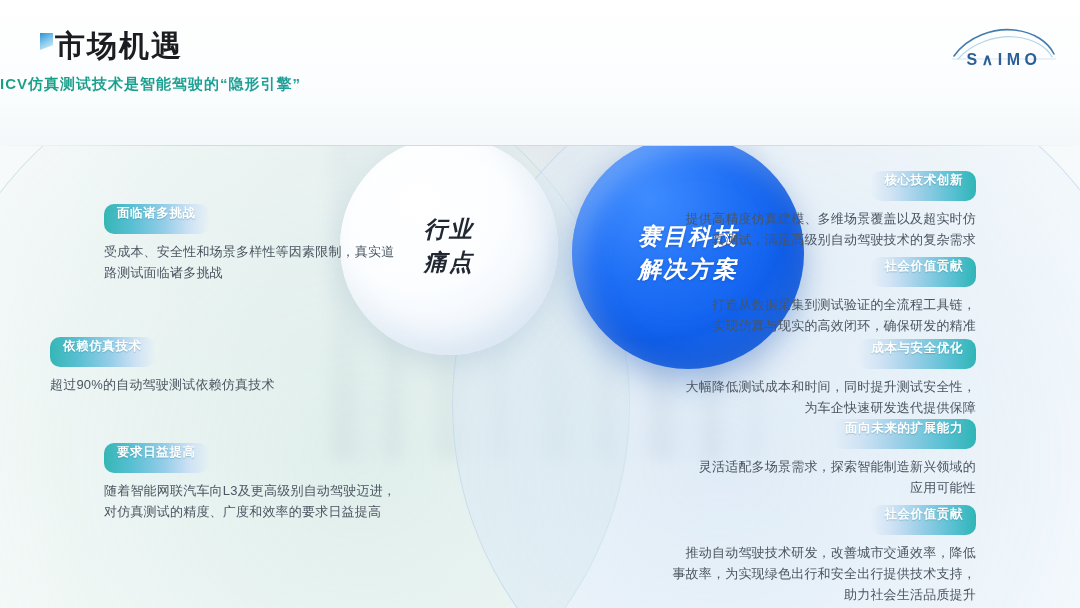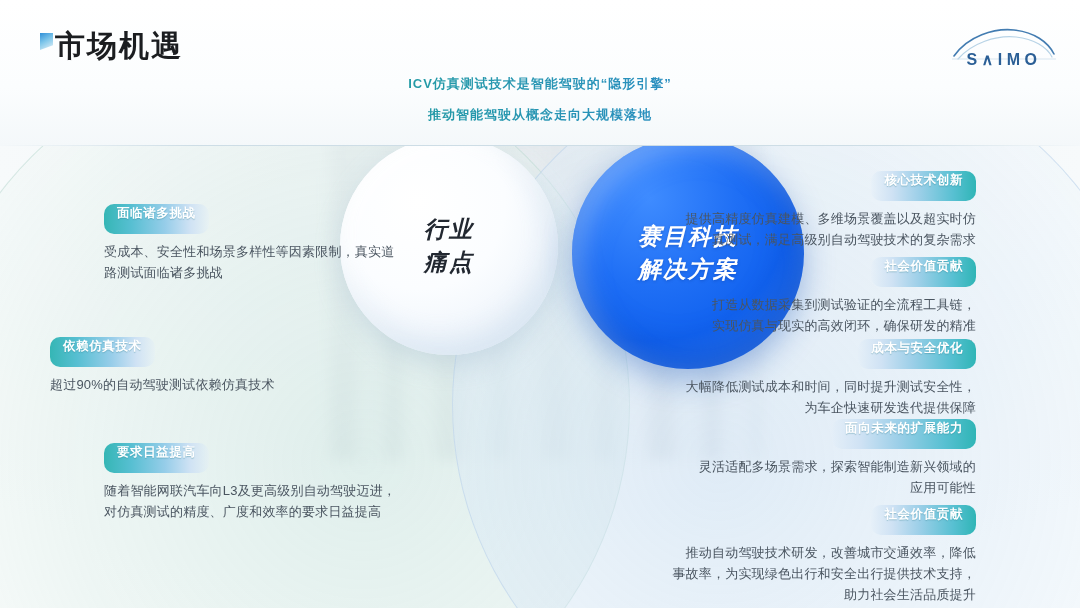--- a/index.html
+++ b/index.html
@@ -28,22 +28,22 @@
     width:13px;height:17px;margin-top:5px;margin-right:2px;
     background:linear-gradient(150deg,#2f8fd8 0%,#7ec6ea 45%,#e9f3f8 100%);
     clip-path:polygon(0 0,100% 0,100% 72%,0 100%);
   }
   .page-title{
     font-size:30px;font-weight:bold;color:#1b1d20;letter-spacing:2px;
     line-height:36px;
   }
 
   .headline{
-    position:absolute;left:0;top:68px;width:1080px;text-align:center;
-    font-size:13px;font-weight:bold;line-height:31px;letter-spacing:1px;
+    position:absolute;left:0;top:68px;width:1080px;text-align:left;
+    font-size:15px;font-weight:bold;line-height:31px;letter-spacing:1px;
     background:linear-gradient(90deg,#16a085 0%,#1f9f9a 28%,#2b8fc0 62%,#2a6fc4 100%);
     -webkit-background-clip:text;background-clip:text;color:transparent;
     -webkit-text-fill-color:transparent;
   }
   .headline-l2{display:block;}
 
   .logo{position:absolute;right:20px;top:26px;width:112px;height:46px;}
 
   
   .canvas{
@@ -143,21 +143,20 @@
 
   <div class="header">
 
     <div class="page-title-wrap">
       <div class="title-flag"></div>
       <div class="page-title">市场机遇</div>
     </div>
 
     <div class="headline">
       <span class="headline-l2">ICV仿真测试技术是智能驾驶的“隐形引擎”</span>
-      <span class="headline-l2">推动智能驾驶从概念走向大规模落地</span>
     </div>
 
     <svg class="logo" viewBox="0 0 112 46">
       <path d="M6 30 C20 10, 46 2, 66 4 C86 6, 100 16, 106 28" fill="none" stroke="#2f6ea8" stroke-width="1.6" stroke-linecap="round" opacity=".9"></path>
       <path d="M10 33 C24 17, 48 9, 68 11 C86 13, 99 21, 104 31" fill="none" stroke="#9fc4dd" stroke-width="1.2" stroke-linecap="round" opacity=".75"></path>
       <path d="M4 33 L108 33" fill="none" stroke="#cfe0ec" stroke-width="1" opacity=".8"></path>
       <text x="56" y="39" text-anchor="middle" font-family="'Liberation Sans', sans-serif" font-size="16" font-weight="bold" letter-spacing="4.5" fill="#2b5f96">S∧IMO</text>
     </svg>
   </div>
 

